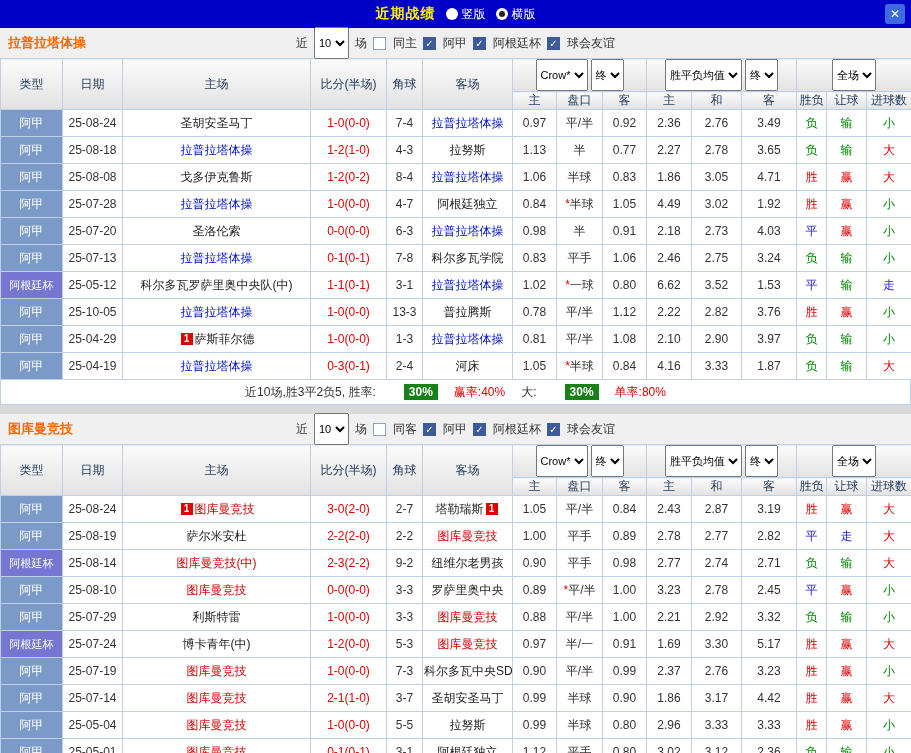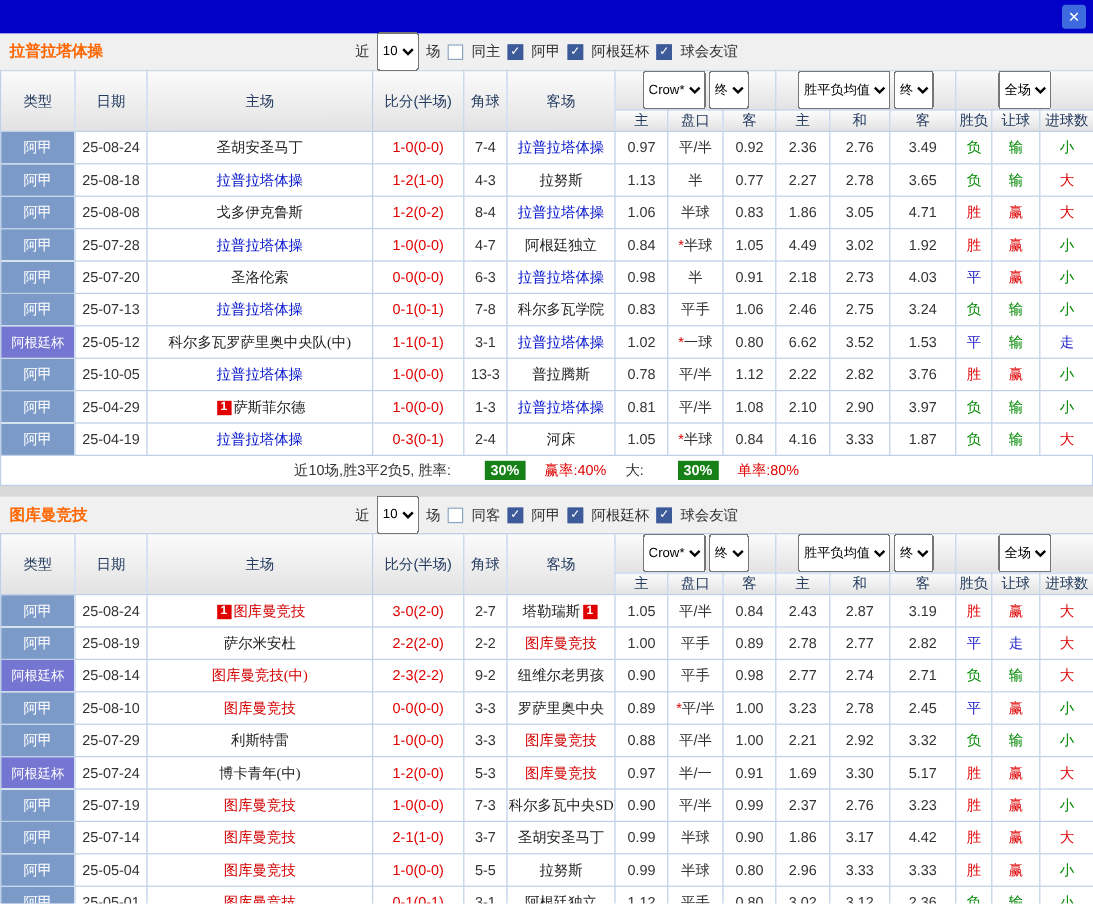--- a/index.html
+++ b/index.html
@@ -34,39 +34,50 @@
   table.grid { width:911px; border-collapse:collapse; table-layout:fixed; text-align:center;
     font-size:12px; color:#333; }
   .grid th, .grid td { border:1px solid #BDD0E7; padding:0 1px; white-space:nowrap; overflow:hidden; }
   .grid thead th { background:linear-gradient(#FBFBFB,#E2E2E2); color:#223A5E; font-weight:normal;
     height:18px; font-size:12px; }
   .grid tbody td { height:27px; background:#fff; }
   .hdr-selects { display:flex; justify-content:center; align-items:center; gap:3px; }
   .type-a { background:#7C9AC8 !important; color:#fff; }
   .type-cup { background:#7575D2 !important; color:#fff; font-size:11px; }
   .score { color:#E00000; cursor:pointer; }
-  .team { cursor:pointer; color:#222;font-family:Liberation Serif, serif; }
+  .team { cursor:pointer; color:#222; }
   .self-blue { color:#0011CC; }
   .self-red { color:#D40000; }
   .res-r { color:#E00000; }
   .res-b { color:#2222CC; }
   .res-g { color:#008800; }
   .star { color:#E00000; }
   .badge1 { display:inline-block; min-width:12px; height:12px; background:#E00000; color:#fff;
     font-size:10px; line-height:12px; margin:0 2px; font-weight:bold; vertical-align:1px; }
   .footer-row { height:25px; border:1px solid #BDD0E7; border-top:none; display:flex;
     align-items:center; justify-content:center; gap:16px; font-size:12px; color:#333; }
   .pct-badge { background:#178017; color:#fff; padding:1px 5px; font-weight:bold;margin-left:12px; }
   .red-text { color:#E00000; }
   .gap-band { height:9px; background:#D9D9D9; }
 </style>
 </head>
 <body>
 
 <div class="topbar">
+  <div class="topbar-group">
+    <span class="main-title">近期战绩</span>
+    <span class="radio-opt">
+      <span class="radio"></span>
+      <span>竖版</span>
+    </span>
+    <span class="radio-opt">
+      <span class="radio checked"></span>
+      <span>横版</span>
+    </span>
+  </div>
   <span class="close-btn">✕</span>
 </div>
 
 <div class="section">
   <div class="section-bar">
     <span class="team-title">拉普拉塔体操</span>
     <div class="filters">
       <span>近</span>
       <select class="sel">
         <option>10</option>

